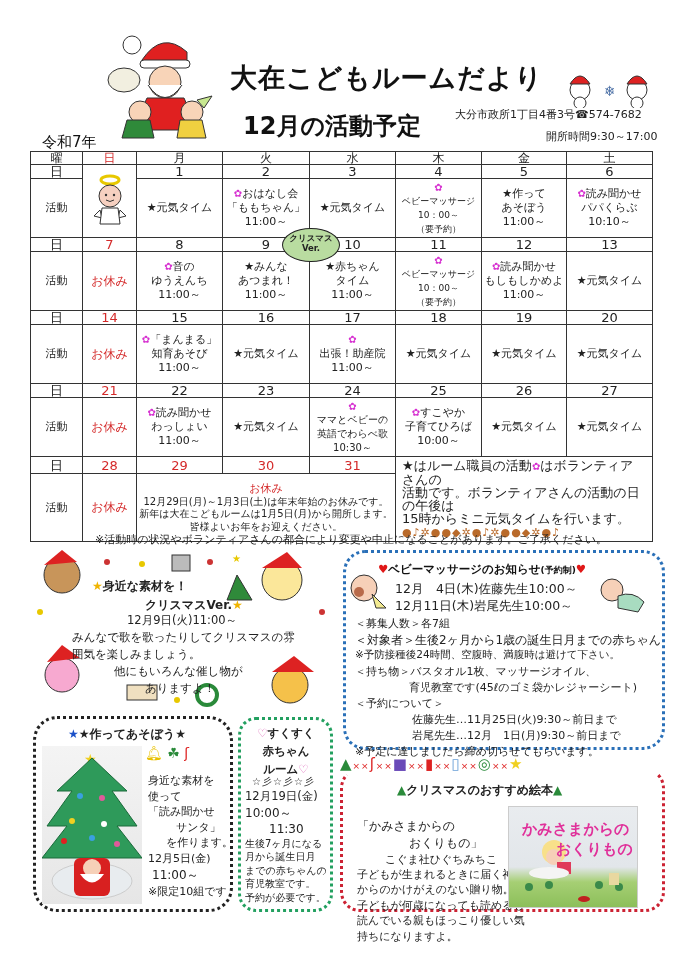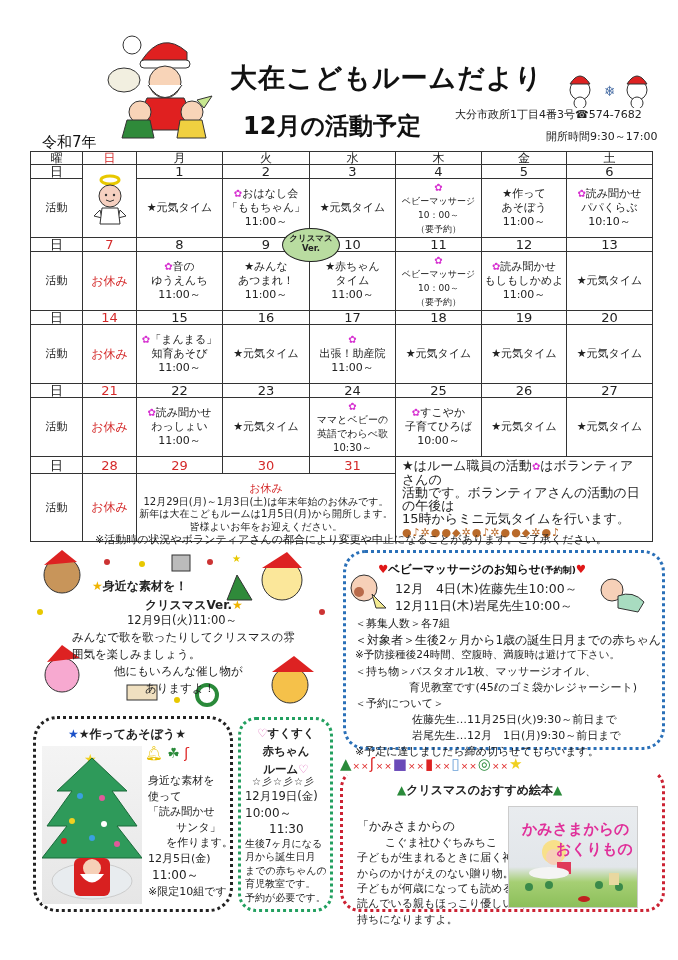--- a/index.html
+++ b/index.html
@@ -386,20 +386,21 @@
   <div style="font-size:10px">までの赤ちゃんの</div>
   <div style="font-size:10px">育児教室です。</div>
   <div style="font-size:10px">予約が必要です。</div>
 </div>
 
 <div class="abs book"></div>
 <div class="abs deco-row"><span style="color:#2a8a3a">▲</span><span style="color:#d22;font-size:9px">××</span><span style="color:#d22">ʃ</span><span style="color:#d22;font-size:9px">××</span><span style="color:#6a4ab8">■</span><span style="color:#d22;font-size:9px">××</span><span style="color:#d22">▮</span><span style="color:#d22;font-size:9px">××</span><span style="color:#6aa0d8">▯</span><span style="color:#d22;font-size:9px">××</span><span style="color:#2a8a3a">◎</span><span style="color:#d22;font-size:9px">××</span><span style="color:#f0d020">★</span></div>
 <div class="abs book-title"><span style="color:#2a8a3a">▲</span><span>クリスマスのおすすめ絵本</span><span style="color:#2a8a3a">▲</span></div>
 <div class="abs book-text">
   <div style="font-size:12px">「かみさまからの</div>
+  <div style="font-size:12px;padding-left:52px">おくりもの」</div>
   <div style="padding-left:28px">こぐま社ひぐちみちこ</div>
   <div>子どもが生まれるときに届く神様</div>
   <div>からのかけがえのない贈り物。</div>
   <div>子どもが何歳になっても読めるし</div>
   <div>読んでいる親もほっこり優しい気</div>
   <div>持ちになりますよ。</div>
 </div>
 <div class="abs book-cover">
   <svg width="130" height="102" viewBox="0 0 130 102">
     <circle cx="45" cy="45" r="12" fill="#f8e08a"></circle>

